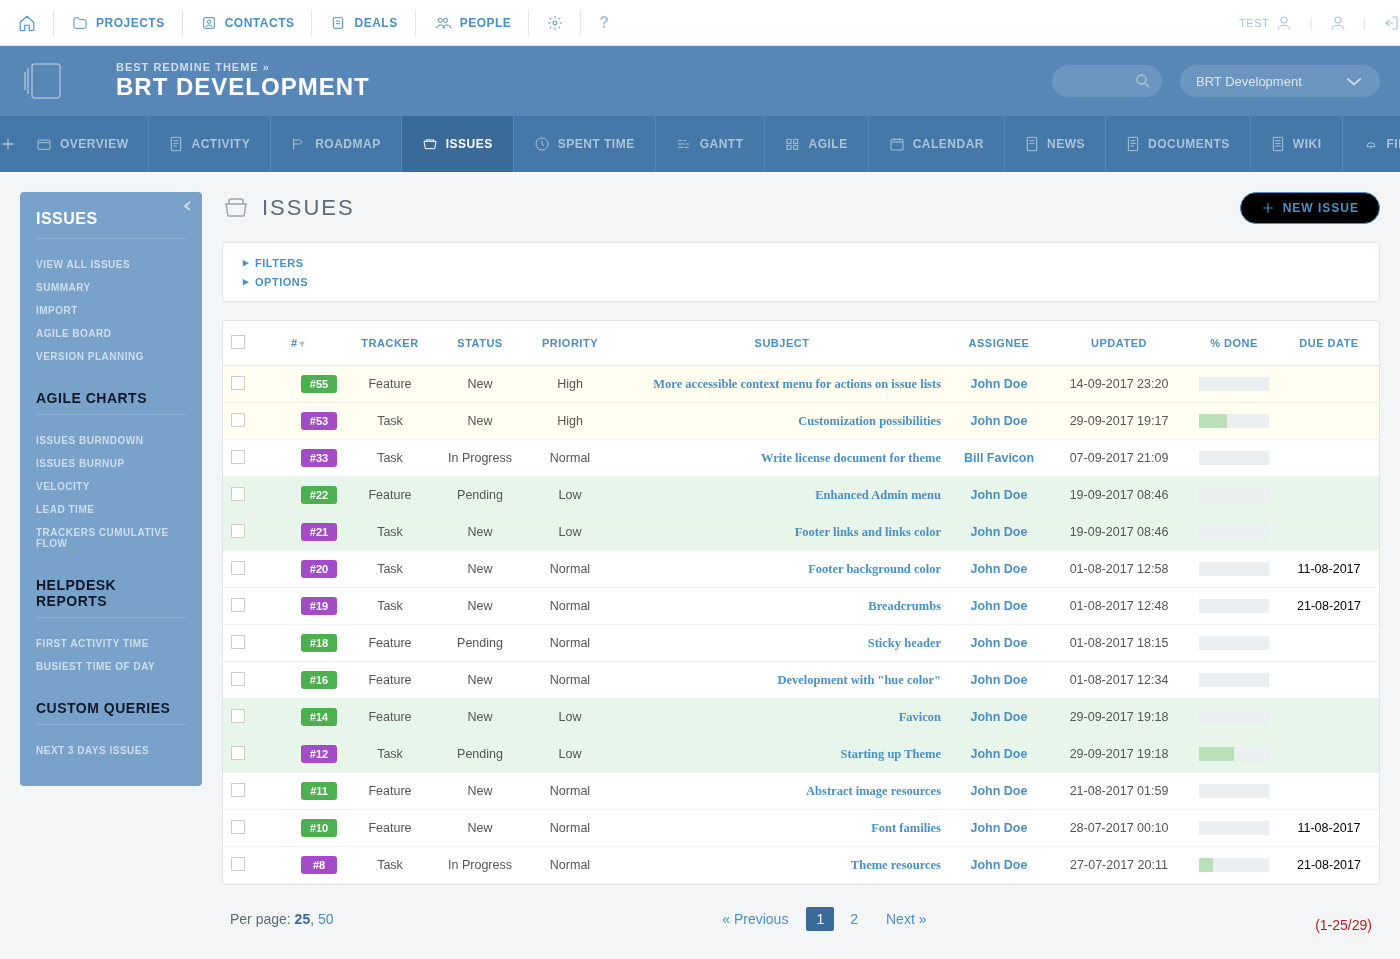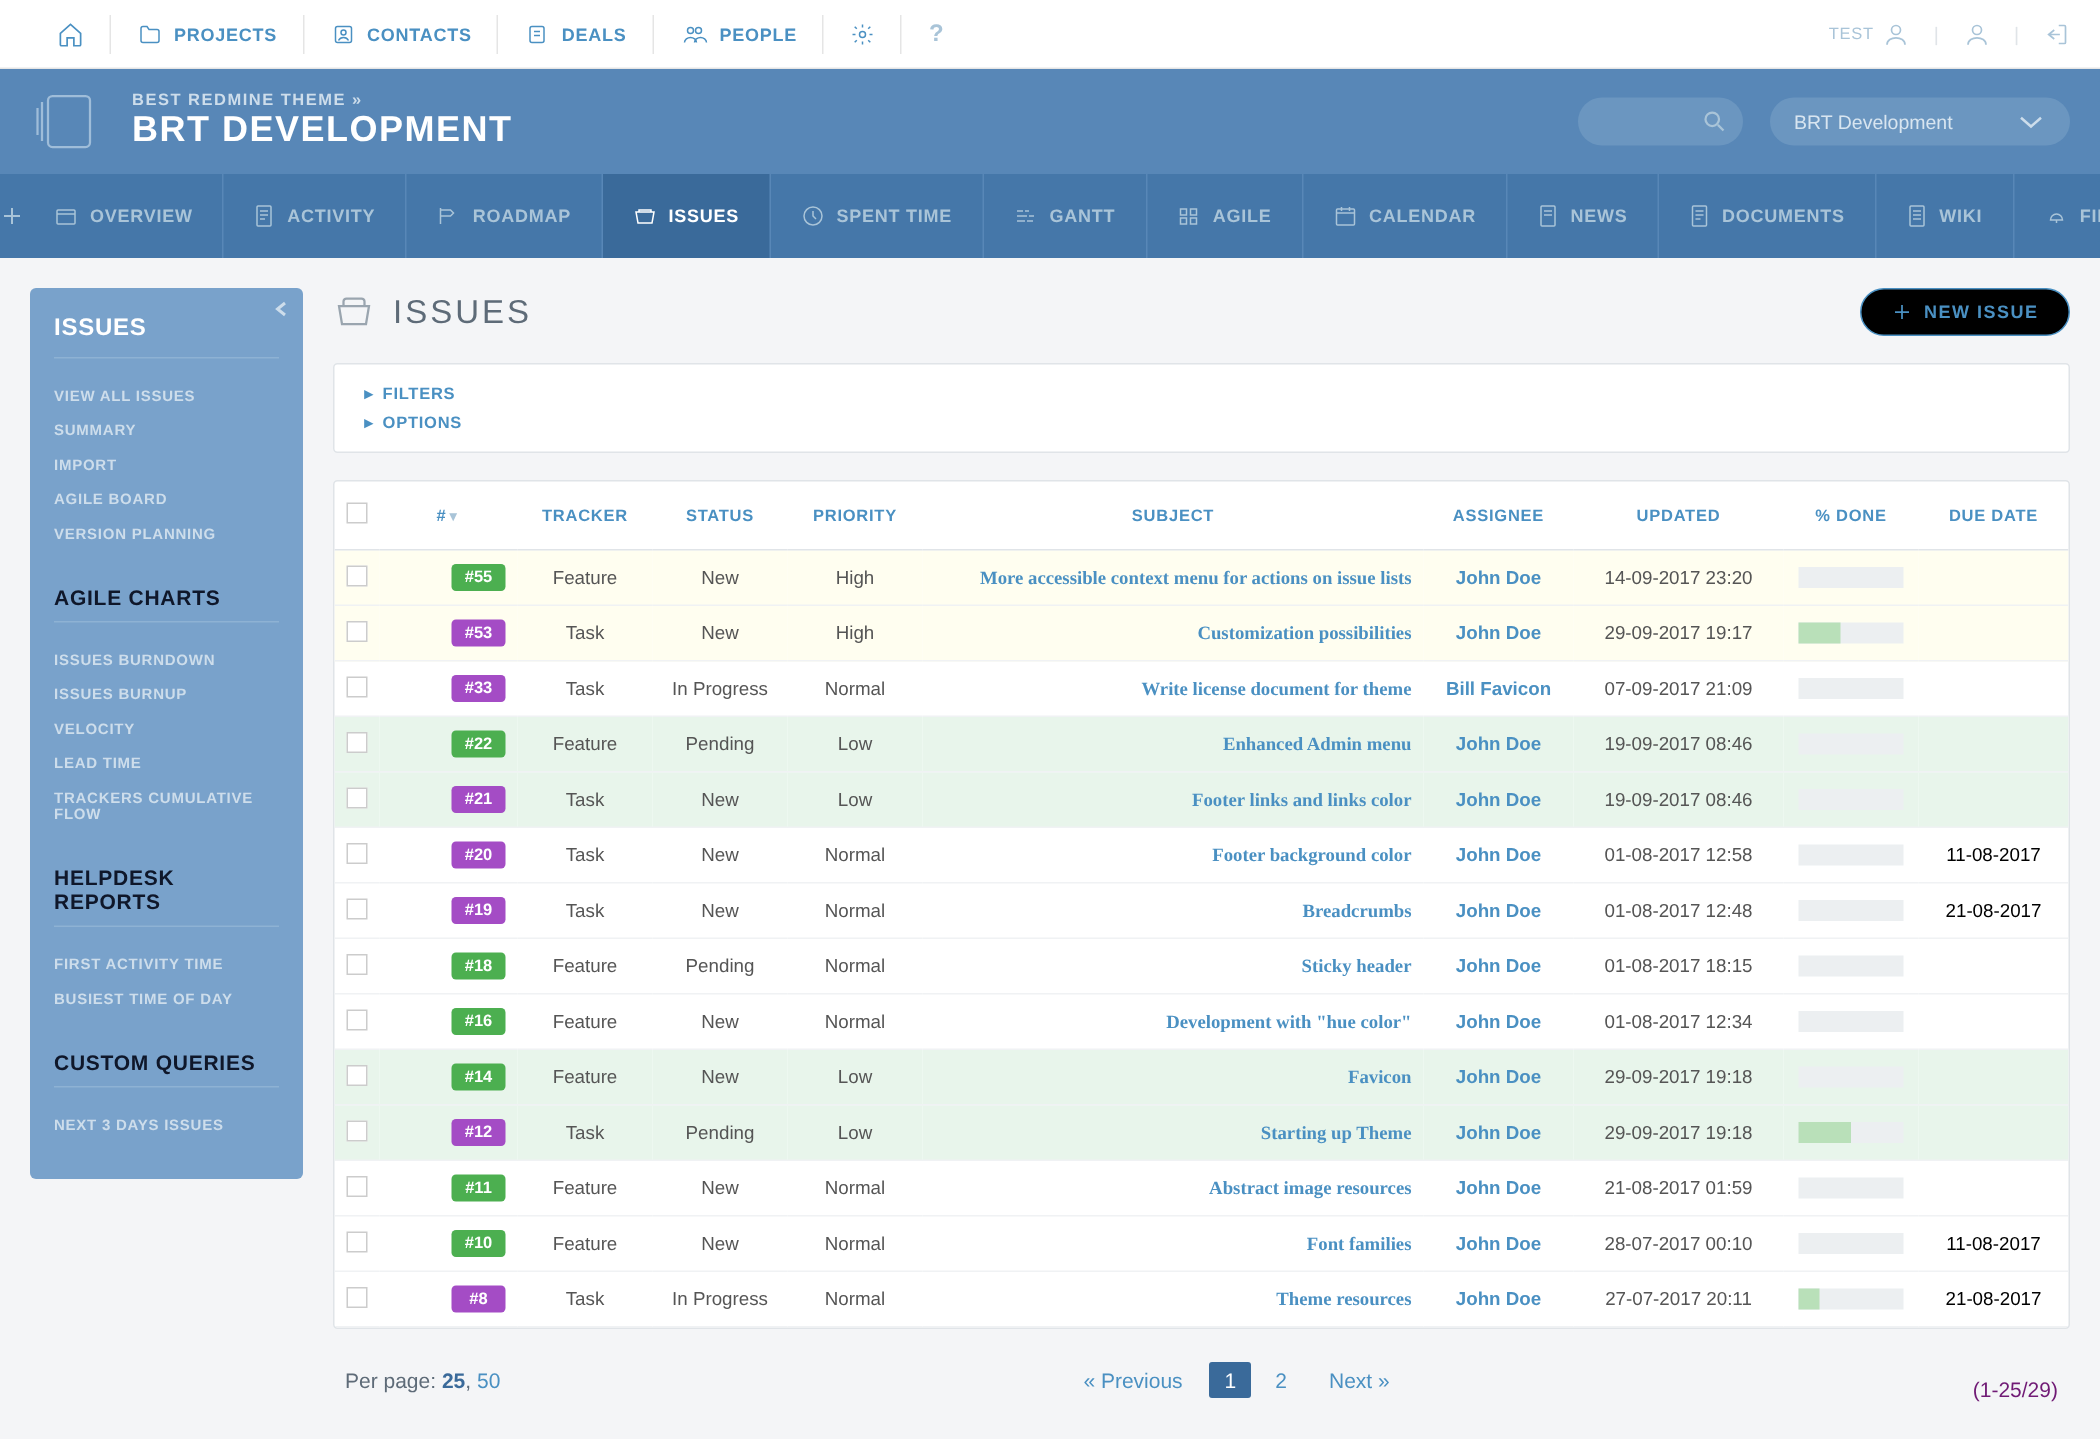--- a/index.html
+++ b/index.html
@@ -1,31 +1,31 @@
 <!DOCTYPE html>
 <html><head>
 <meta charset="utf-8">
 <style>
 * { box-sizing: border-box; margin: 0; padding: 0; }
 body { font-family: -apple-system, BlinkMacSystemFont, "Segoe UI", Arial, sans-serif; background: #f4f5f7; color: #333; font-size: 13px; }
 
 
-.topnav { background: #fff; height: 46px; display: flex; align-items: center; padding: 0 20px; border-bottom: 1px solid #e5e5e5; }
+.topnav { background: #fff; height: 46px; display: flex; align-items: center; padding: 0 0; border-bottom: 1px solid #e5e5e5; }
 .topnav-left { display: flex; align-items: center; gap: 0; }
 .topnav-item { display: flex; align-items: center; gap: 8px; padding: 0 18px; color: #4a90c2; font-size: 12px; font-weight: 600; letter-spacing: 0.5px; cursor: pointer; height: 46px; position: relative; }
 .topnav-item::after { content: ""; position: absolute; right: 0; top: 10px; bottom: 10px; width: 1px; background: #e5e5e5; }
 .topnav-item.noborder::after { display: none; }
 .topnav-spacer { flex: 1; }
 .topnav-right { display: flex; align-items: center; gap: 16px; color: #a9c4d8; }
 .topnav-right .user-label { font-size: 11px; letter-spacing: 0.5px; }
 
 
 .project-header { background: #5887b7; height: 70px; display: flex; align-items: center; padding: 0 20px; color: #fff; gap: 18px; }
 .logo-block { width: 50px; height: 50px; display: flex; align-items: center; justify-content: center; }
-.project-titles { flex: 1; }
+.project-titles { flex: 1; margin-left: 28px; }
 .breadcrumb { font-size: 11px; font-weight: 600; letter-spacing: 1px; color: #cdddeb; }
 .project-name { font-size: 24px; font-weight: 700; letter-spacing: 1px; color: #fff; }
 .header-search { background: #6b96c0; width: 110px; height: 32px; border-radius: 16px; display: flex; align-items: center; justify-content: flex-end; padding: 0 10px; }
 .project-switch { background: #6b96c0; height: 32px; min-width: 200px; border-radius: 16px; display: flex; align-items: center; padding: 0 16px; color: #d8e5f0; font-size: 13px; justify-content: space-between; gap: 12px; }
 
 
 .project-tabs { background: #4577a9; height: 56px; display: flex; align-items: center; }
 .tab-plus { width: 54px; height: 56px; display: flex; align-items: center; justify-content: center; color: #a9c4d8; cursor: pointer; }
 .ptab { display: flex; align-items: center; gap: 8px; padding: 0 20px; color: #a9c4d8; font-size: 12px; font-weight: 600; letter-spacing: 0.5px; height: 56px; cursor: pointer; border-right: 1px solid #5887b7; white-space: nowrap; }
 .ptab.active { background: #3a6a9a; color: #fff; }
@@ -69,21 +69,21 @@
 .progress { width: 70px; height: 14px; background: #eceff1; display: inline-block; vertical-align: middle; position: relative; }
 .progress-fill { position: absolute; left: 0; top: 0; bottom: 0; background: #b9e0b9; }
 
 .table-footer { display: flex; align-items: center; justify-content: space-between; padding: 20px 8px 4px 8px; color: #5e6b78; font-size: 14px; }
 .perpage b { font-weight: 700; color: #3a6a9a; }
 .perpage a { color: #4a90c2; text-decoration: none; }
 .pager { display: flex; align-items: center; gap: 18px; }
 .pager a { color: #4a90c2; text-decoration: none; font-weight: 500; }
 .pager .pg { padding: 4px 10px; }
 .pager .pg.current { background: #3a6a9a; color: #fff; border-radius: 2px; }
-.count-label { color: #701a75; margin-top: 12px; }
+.count-label { color: #b91c1c; margin-top: 12px; }
 
 .icon { display: inline-flex; align-items: center; justify-content: center; }
 svg { display: block; }
 </style>
 </head>
 <body>
 
 <div class="topnav">
   <div class="topnav-left">
     <div class="topnav-item">

